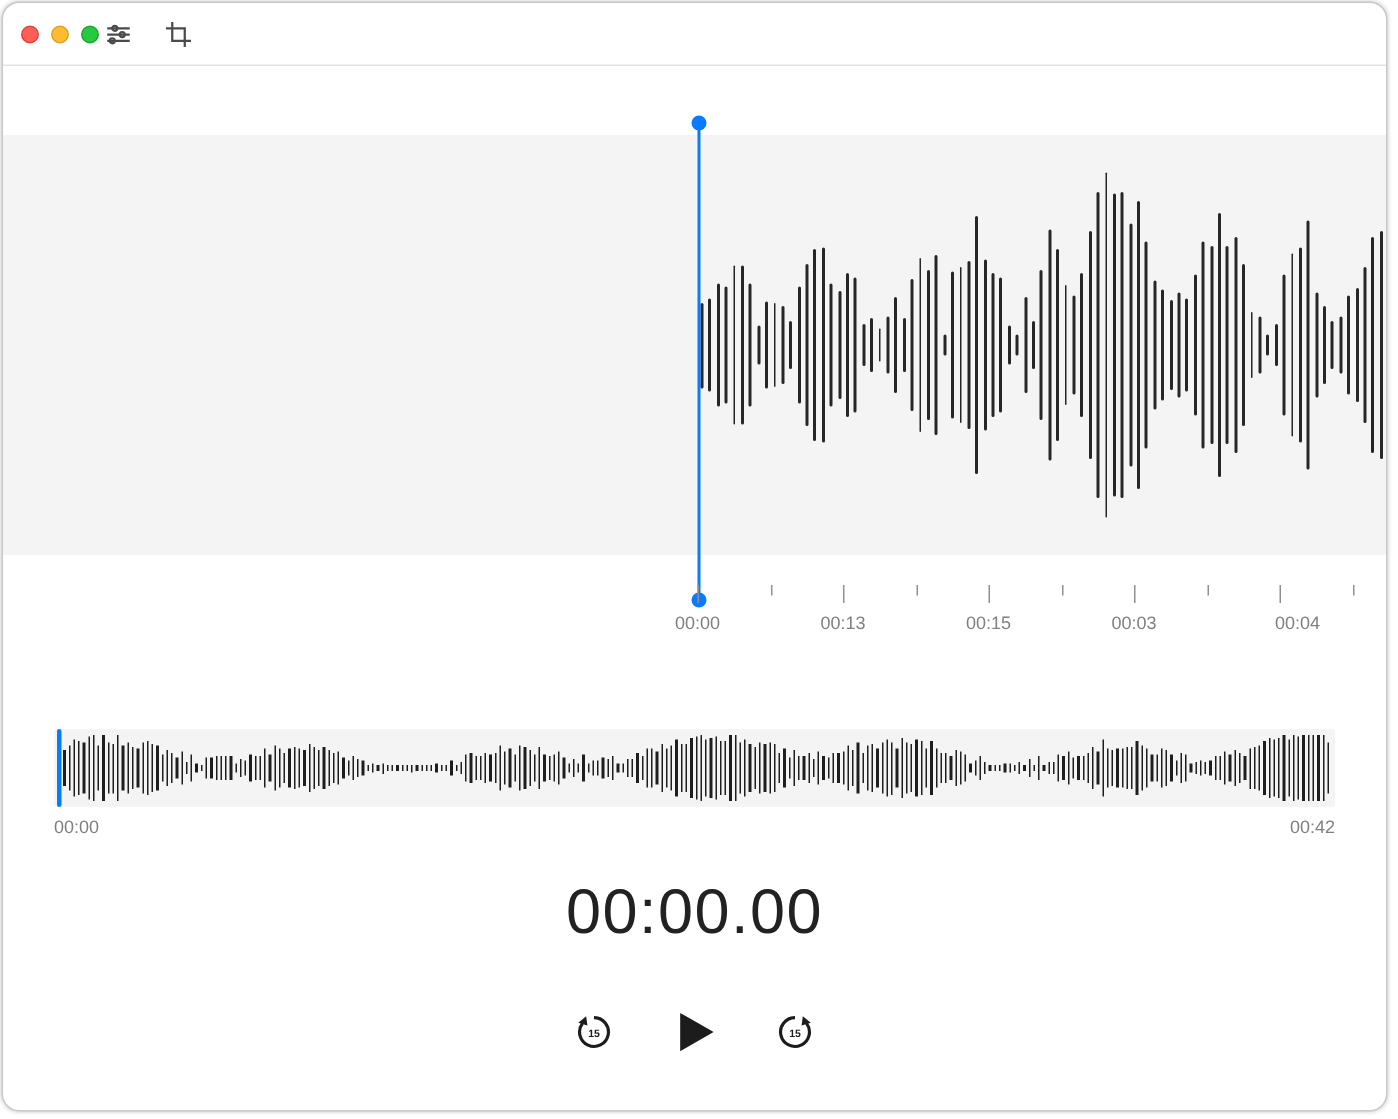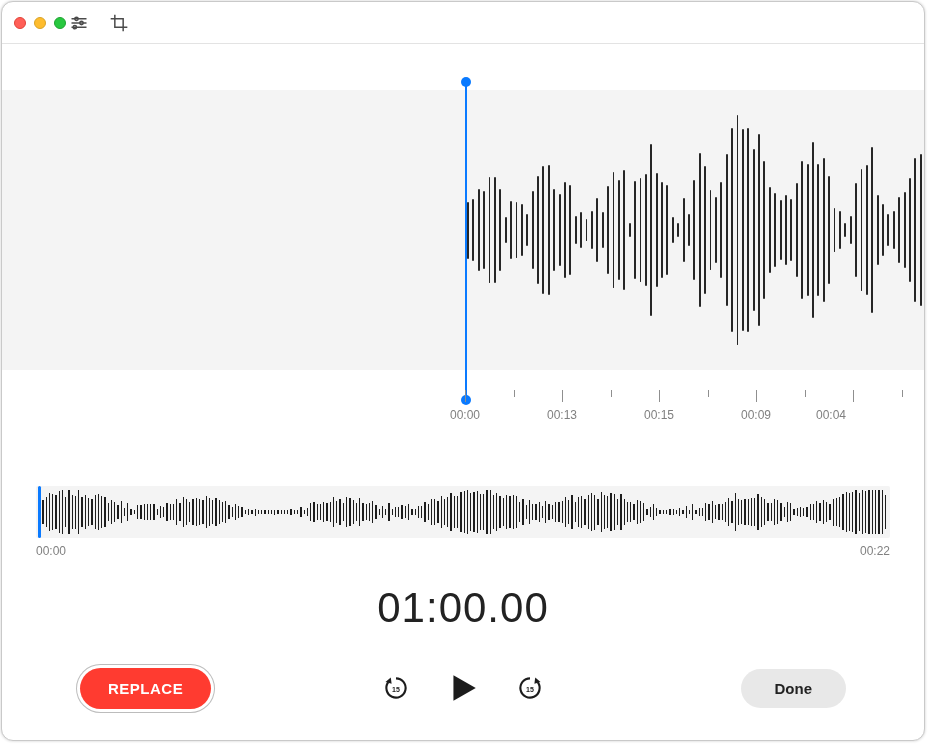--- a/index.html
+++ b/index.html
@@ -186,22 +186,22 @@
           <div class="tick minor" style="left: 242.5px;"></div>
           <div class="tick major" style="left: 291px;"></div>
           <div class="tick minor" style="left: 339.5px;"></div>
           <div class="tick major" style="left: 388px;"></div>
           <div class="tick minor" style="left: 436.5px;"></div>
         </div>
       <div class="rlabels" id="rlabels">
           <div class="rlabel" style="left: 0px;">00:00</div>
           <div class="rlabel" style="left: 97px;">00:13</div>
           <div class="rlabel" style="left: 194px;">00:15</div>
-          <div class="rlabel" style="left: 291px;">00:09</div>
-          <div class="rlabel" style="left: 366px;">00:04</div>
+          <div class="rlabel" style="left: 291px;">00:03</div>
+          <div class="rlabel" style="left: 400px;">00:04</div>
         </div>
     </div>
   </div>
 
   <div class="overview" id="overview">
     <div class="ov-playhead"></div>
   <div class="obar" style="height: 26.2847px;"></div>
       <div class="obar" style="height: 23.5665px;"></div>
       <div class="obar" style="height: 29.4407px;"></div>
       <div class="obar" style="height: 38.4395px;"></div>
@@ -457,29 +457,26 @@
       <div class="obar" style="height: 42.3413px;"></div>
       <div class="obar" style="height: 44px;"></div>
       <div class="obar" style="height: 44px;"></div>
       <div class="obar" style="height: 44px;"></div>
       <div class="obar" style="height: 44px;"></div>
       <div class="obar" style="height: 43.4906px;"></div>
       <div class="obar" style="height: 34.5213px;"></div>
     </div>
   <div class="ov-times">
     <span>00:00</span>
-    <span>00:22</span>
+    <span>00:42</span>
   </div>
 
-  <div class="counter">01:00.00</div>
+  <div class="counter">00:00.00</div>
 
   <div class="controls">
-    <div class="controls-left">
-      <button class="replace-btn">REPLACE</button>
-    </div>
     <div class="controls-center">
       <div class="transport-btn">
         <svg viewBox="0 0 32 32">
             <path d="M16 5 A11 11 0 1 1 7.2 9.4" fill="none" stroke="#1c1c1c" stroke-width="2.4"></path>
             <polygon points="10,4 4,9 11,11" fill="#1c1c1c"></polygon>
             <text x="16" y="20" text-anchor="middle" class="skip-lbl">15</text>
           </svg>
       </div>
       <div class="transport-btn play-btn">
         <svg viewBox="0 0 32 32">
@@ -487,18 +484,15 @@
           </svg>
       </div>
       <div class="transport-btn">
         <svg viewBox="0 0 32 32">
             <path d="M16 5 A11 11 0 1 0 24.8 9.4" fill="none" stroke="#1c1c1c" stroke-width="2.4"></path>
             <polygon points="22,4 28,9 21,11" fill="#1c1c1c"></polygon>
             <text x="16" y="20" text-anchor="middle" class="skip-lbl">15</text>
           </svg>
       </div>
     </div>
-    <div class="controls-right">
-      <button class="done-btn">Done</button>
-    </div>
   </div>
 
 </div>
 
 </body></html>

